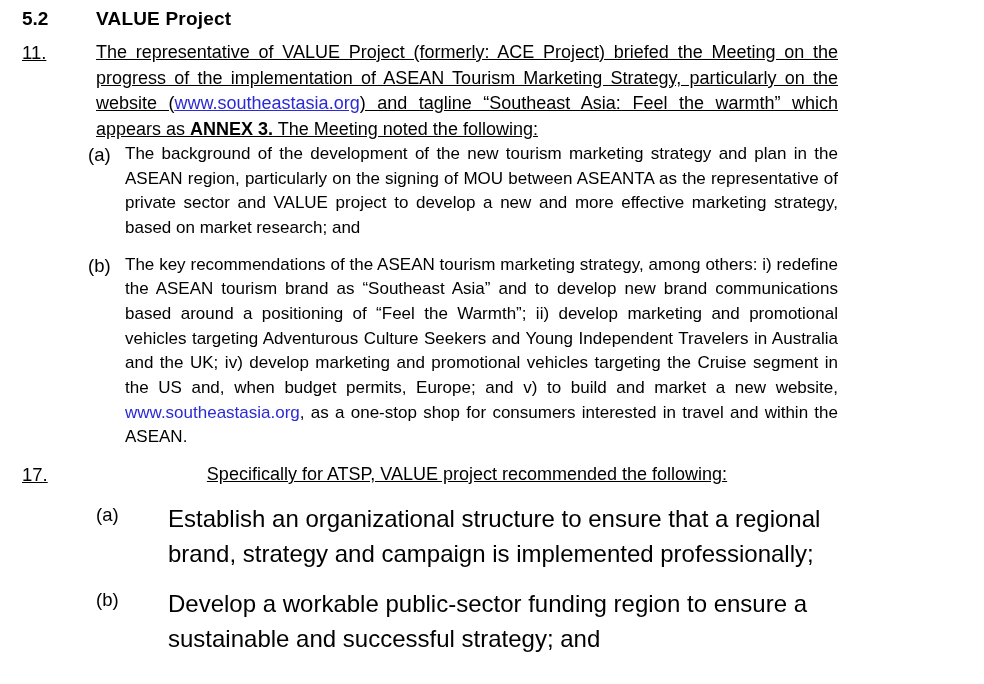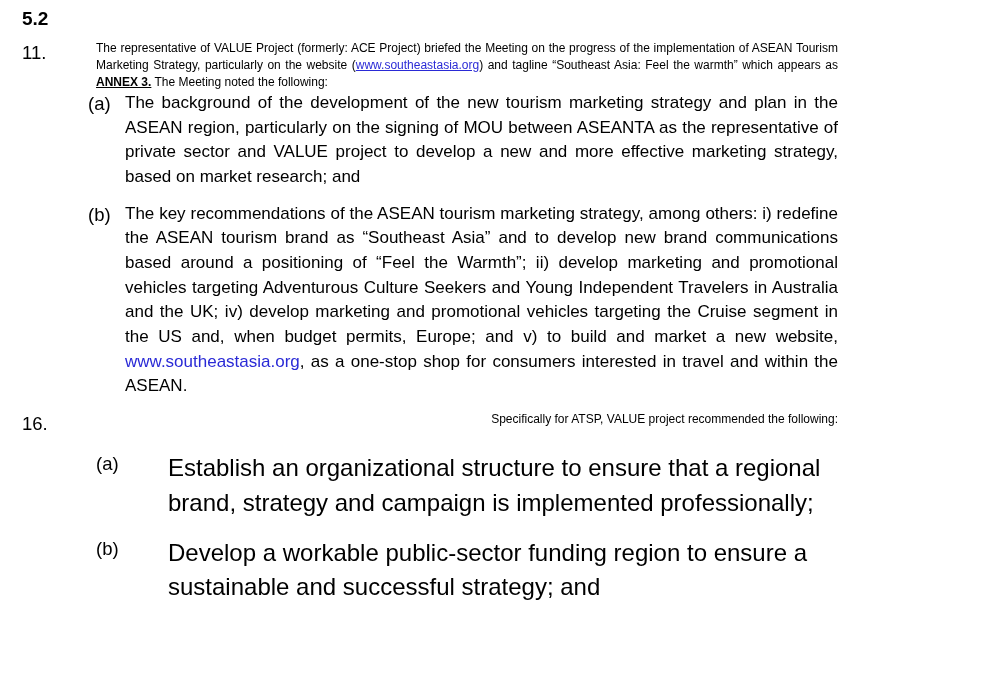--- a/index.html
+++ b/index.html
@@ -32,30 +32,31 @@
   .heading-num {
     width: 74px;
     flex: none;
   }
   .heading-title {
     letter-spacing: 0.2px;
   }
   .para-num-row {
     display: flex;
     align-items: flex-start;
+    text-decoration: underline;
   }
   .para-num {
     width: 74px;
     flex: none;
     font-size: 18.5px;
     line-height: 1.42;
   }
   .para-body {
     flex: 1;
-    font-size: 12px;
+    font-size: 18px;
     line-height: 1.42;
     text-align: justify;
   }
   a.link {
     color: #2a2ad6;
     text-decoration: underline;
   }
   .plainlink {
     color: #2a2ad6;
     text-decoration: none;
@@ -106,41 +107,42 @@
   }
   .j-last > :last-child { }
 </style>
 </head>
 <body>
 
 <div class="page">
 
   <div class="heading-row">
     <span class="heading-num">5.2</span>
+    <span class="heading-title">VALUE Project</span>
   </div>
 
   <div class="para-num-row">
     <span class="para-num">11.</span>
     <span class="para-body"><span>The representative of VALUE Project (formerly: ACE Project) briefed the Meeting on the progress of the implementation of ASEAN Tourism Marketing Strategy, particularly on the website (</span><a class="link" href="#">www.southeastasia.org</a><span>) and tagline “Southeast Asia: Feel the warmth” which appears as </span><span class="bold-underline">ANNEX 3.</span><span> The Meeting noted the following:</span></span>
   </div>
 
   <div class="sublist">
     <div class="sub-item">
       <span class="sub-label">(a)</span>
       <span class="sub-text">The background of the development of the new tourism marketing strategy and plan in the ASEAN region, particularly on the signing of MOU between ASEANTA as the representative of private sector and  VALUE project to develop a new and more effective marketing strategy, based on market research; and</span>
     </div>
     <div class="sub-item">
       <span class="sub-label">(b)</span>
       <span class="sub-text"><span>The key recommendations of the ASEAN tourism marketing strategy, among others: i) redefine the ASEAN tourism brand as “Southeast Asia” and to develop new brand communications based around a positioning of “Feel the Warmth”; ii) develop marketing and promotional vehicles targeting Adventurous Culture Seekers and Young Independent Travelers in Australia and the UK; iv) develop marketing and promotional vehicles targeting the Cruise segment in the US and, when budget permits, Europe; and v) to build and market a new website, </span><a class="plainlink" href="#">www.southeastasia.org</a><span>, as a one-stop shop for consumers interested in travel and within the ASEAN.</span></span>
     </div>
   </div>
 
   <div class="para-num-row">
-    <span class="para-num">16.</span>
-    <span class="para-body" style="text-align:right;">Specifically for ATSP, VALUE project recommended the following:</span>
+    <span class="para-num">17.</span>
+    <span class="para-body" style="text-align:center;">Specifically for ATSP, VALUE project recommended the following:</span>
   </div>
 
   <div class="sublist-2" style="margin-top:14px;">
     <div class="sub-item-2">
       <span class="sub-label-2">(a)</span>
       <span class="sub-text-2">Establish an organizational structure to ensure that a regional brand, strategy and campaign is implemented professionally;</span>
     </div>
     <div class="sub-item-2" style="margin-top:15px;">
       <span class="sub-label-2">(b)</span>
       <span class="sub-text-2">Develop a workable public-sector funding region to ensure a sustainable and successful strategy; and</span>

